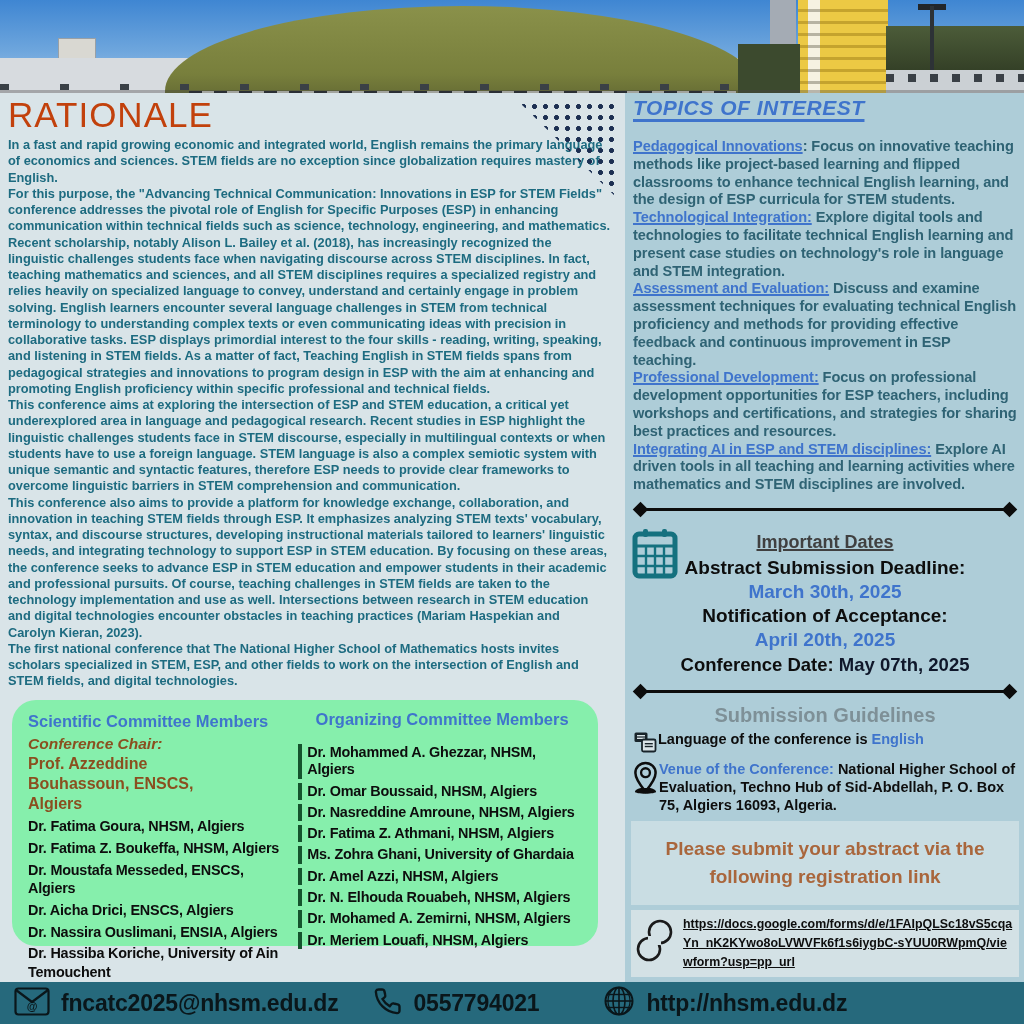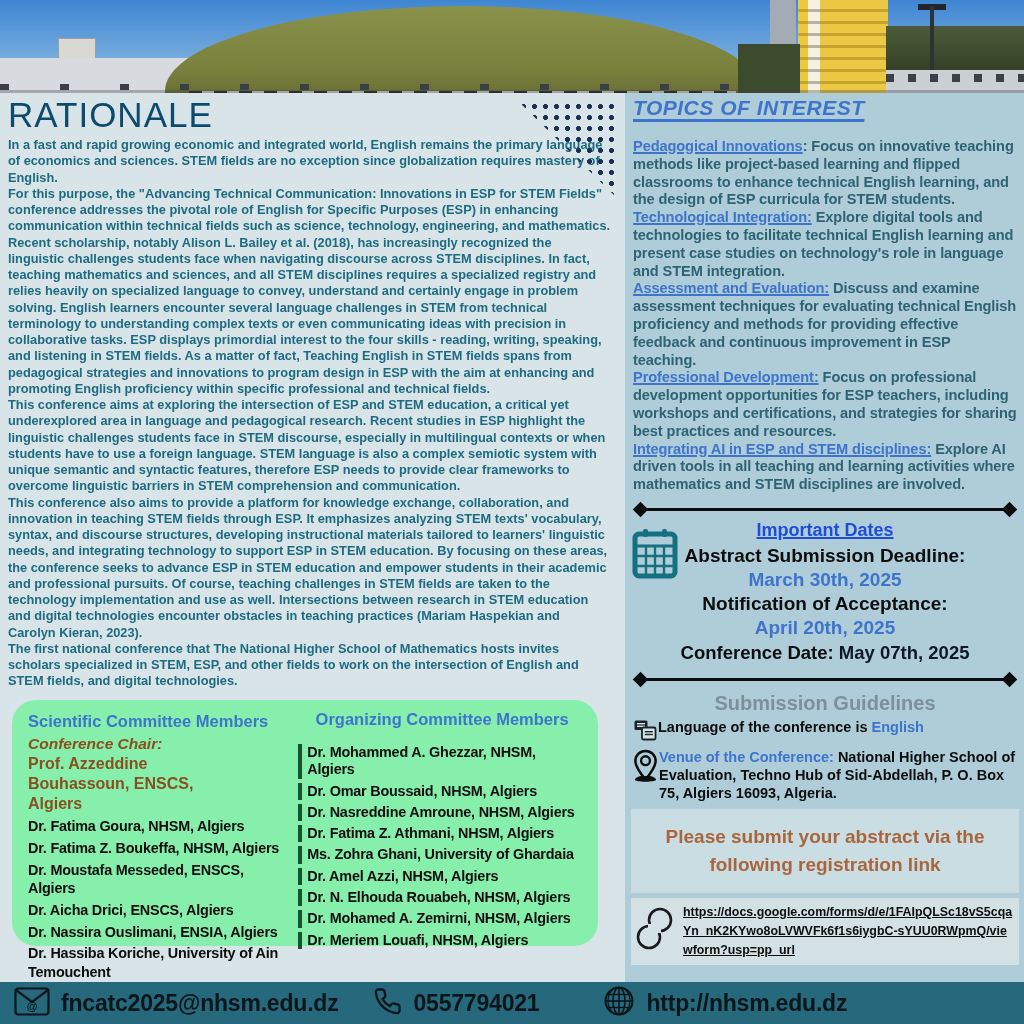--- a/index.html
+++ b/index.html
@@ -32,21 +32,21 @@
   .ph-rightbldg:after{content:"";position:absolute;left:0;top:4px;right:0;height:8px;
                  background:repeating-linear-gradient(90deg,#3a4046 0 8px,transparent 8px 22px);}
   .ph-midtrees{position:absolute;left:738px;top:44px;width:62px;height:49px;background:#3c4a2e;}
   .ph-ground{position:absolute;left:0;bottom:0;right:0;height:3px;background:rgba(70,70,70,.35);}
 
   
   .left-panel{position:absolute;left:0;top:93px;width:625px;height:889px;background:#d9e4e8;}
   .dots{position:absolute;right:5px;top:8px;width:102px;height:100px;
         background-image:radial-gradient(circle,#1c2f52 2.2px,transparent 2.7px);
         background-size:11px 11px;clip-path:polygon(0 0,100% 0,100% 100%);}
-  .rat-title{margin:2px 0 2px 8px;font-size:35px;font-weight:400;color:#0c4a6e;letter-spacing:1px;}
+  .rat-title{margin:2px 0 2px 8px;font-size:35px;font-weight:400;color:#c2410c;letter-spacing:1px;}
   .rat-text{margin:2px 14px 0 8px;font-size:12.8px;font-weight:700;color:#1d6b80;line-height:1.27;}
   .rat-text p{margin:0;}
 
   
   .committees{position:absolute;left:12px;top:700px;width:586px;height:246px;background:#86efac;
               border-radius:24px;display:flex;box-sizing:border-box;padding:10px 12px 8px 16px;}
   .sci{width:47%;box-sizing:border-box;padding-right:4px;}
   .org{width:53%;box-sizing:border-box;padding-left:8px;}
   .c-title{font-size:16.5px;font-weight:800;color:#3f74cc;margin:2px 0 3px;}
   .org .c-title{text-align:center;margin-top:0;}
@@ -62,22 +62,22 @@
                 text-decoration:underline;text-decoration-thickness:2.5px;text-underline-offset:4px;margin:0 0 18px;}
   .topic{font-size:14.6px;line-height:1.22;font-weight:700;color:#2f6374;margin:0;letter-spacing:-0.1px;}
   .topic-head{color:#3f74cc;text-decoration:underline;text-decoration-thickness:1.5px;}
 
   .divider{display:flex;align-items:center;margin:10px 2px 2px;}
   .diamond{width:11px;height:11px;background:#0c0c0c;transform:rotate(45deg);flex:0 0 auto;}
   .dline{flex:1;height:3px;background:#0c0c0c;margin:0 -3px;}
 
   .dates{position:relative;text-align:center;padding-top:2px;}
   .cal-icon{position:absolute;left:-2px;top:10px;}
-  .dates-title{font-size:18px;font-weight:800;color:#1d4ed8;text-decoration:underline;
-               text-decoration-thickness:2px;margin:1px 0 4px;text-align:center;}
+  .dates-title{font-size:18px;font-weight:800;color:#404040;text-decoration:underline;
+               text-decoration-thickness:2px;margin:13px 0 4px;text-align:center;}
   .date-label{font-size:19px;font-weight:800;color:#0d0d0d;margin:2px 0;}
   .date-val{font-size:19px;font-weight:800;color:#3f74cc;margin:2px 0;}
   .conf-line{font-size:18.5px;font-weight:800;color:#0d0d0d;margin:3px 0 2px;}
   .conf-line .blue{color:#0f172a;}
 
   .sub-title{font-size:20px;font-weight:700;color:#7e9097;text-align:center;margin:7px 0 2px;}
   .abstract-line{font-size:20px;font-weight:800;color:#0d0d0d;text-align:center;line-height:1.3;margin:0 -4px;}
   .blue{color:#3f74cc;}
   .info-line{display:flex;align-items:flex-start;gap:1px;font-size:14.5px;font-weight:800;
              color:#0d0d0d;margin-top:3px;line-height:1.25;}

